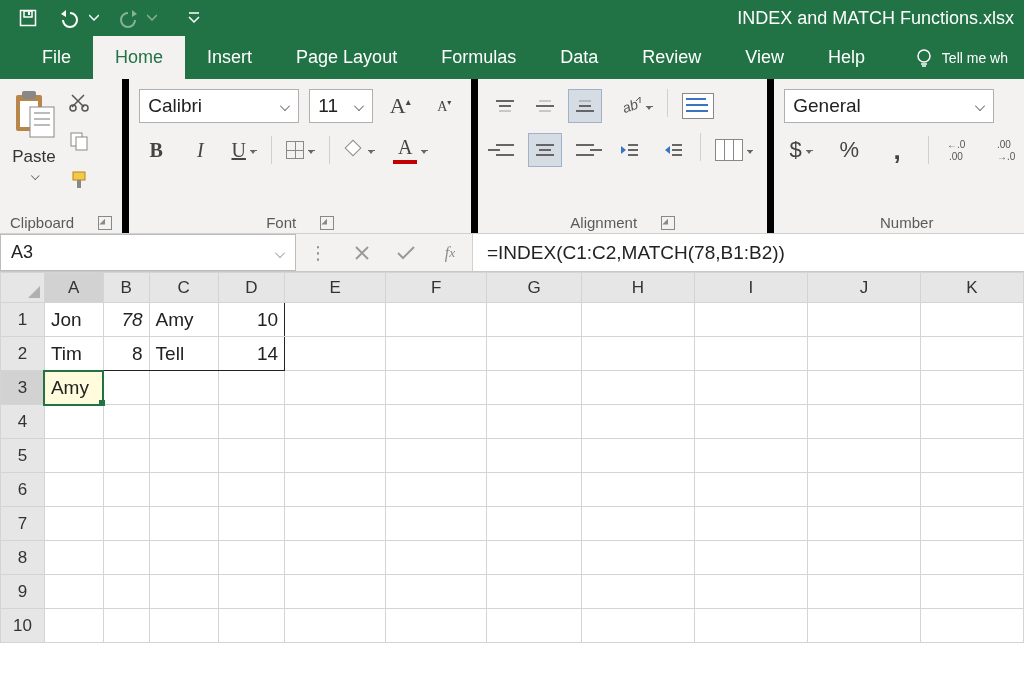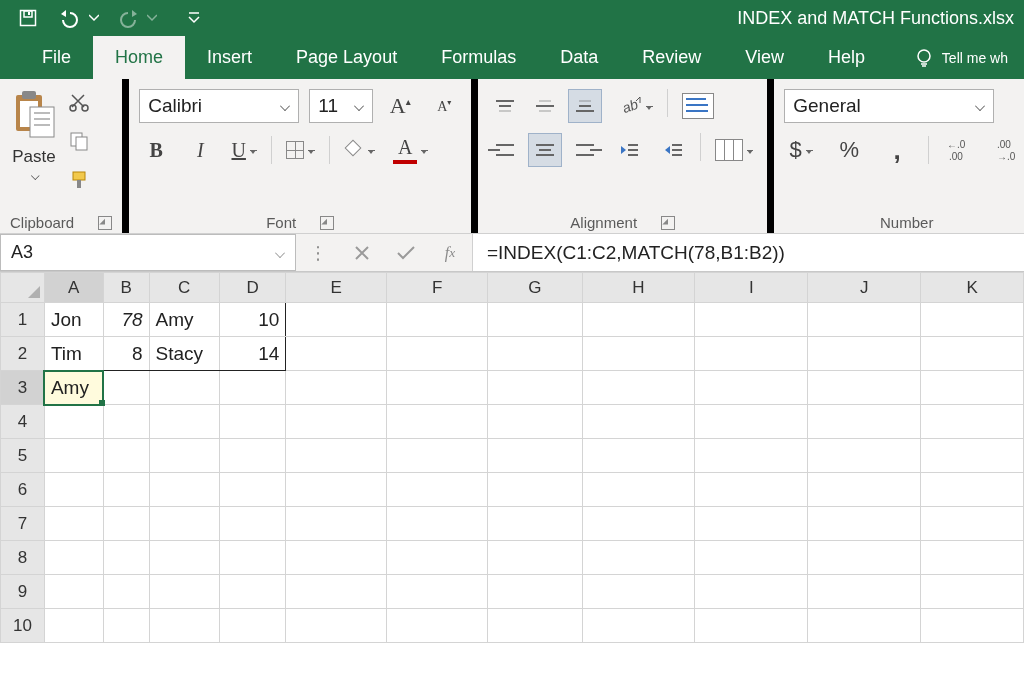--- a/index.html
+++ b/index.html
@@ -551,21 +551,21 @@
           <td class="cell" style=""></td>
           <td class="cell" style=""></td>
           <td class="cell" style=""></td>
           <td class="cell" style=""></td>
           <td class="cell" style=""></td>
         </tr>
         <tr>
           <th class="rowhdr">2</th>
           <td class="cell l" style="border-bottom:1.5px solid #222;border-left:1.5px solid #222;">Tim</td>
           <td class="cell r" style="border-bottom:1.5px solid #222;">8</td>
-          <td class="cell l" style="border-bottom:1.5px solid #222;">Stacy</td>
+          <td class="cell l" style="border-bottom:1.5px solid #222;">Tell</td>
           <td class="cell r" style="border-bottom:1.5px solid #222;border-right:1.5px solid #222;">14</td>
           <td class="cell" style=""></td>
           <td class="cell" style=""></td>
           <td class="cell" style=""></td>
           <td class="cell" style=""></td>
           <td class="cell" style=""></td>
           <td class="cell" style=""></td>
           <td class="cell" style=""></td>
         </tr>
         <tr>

